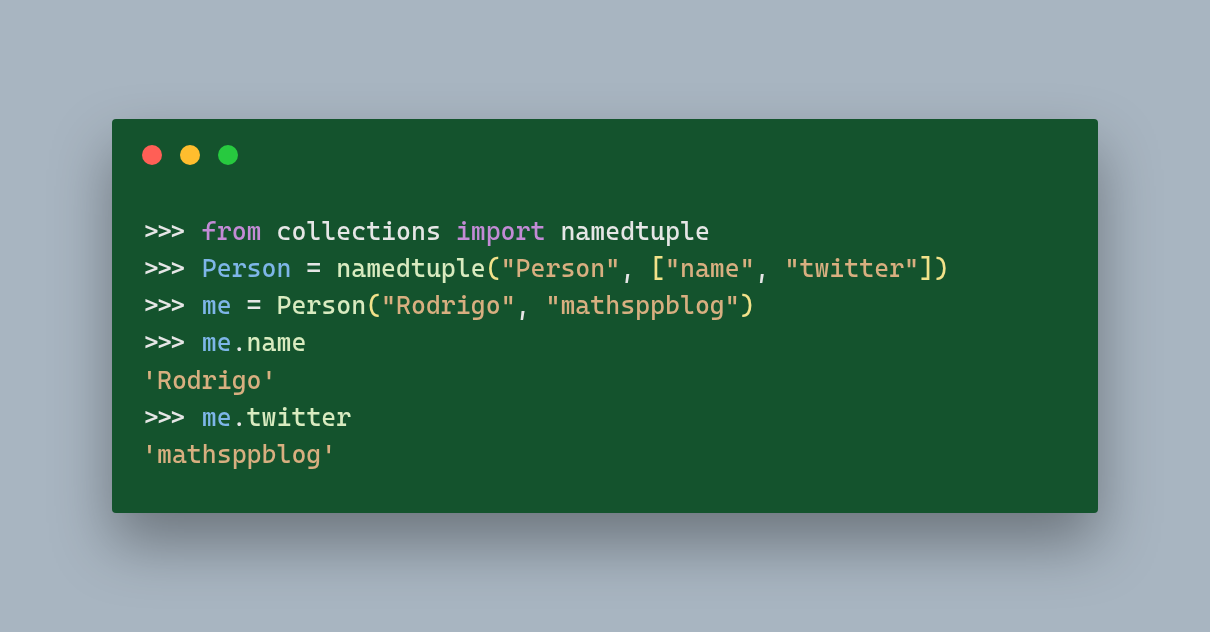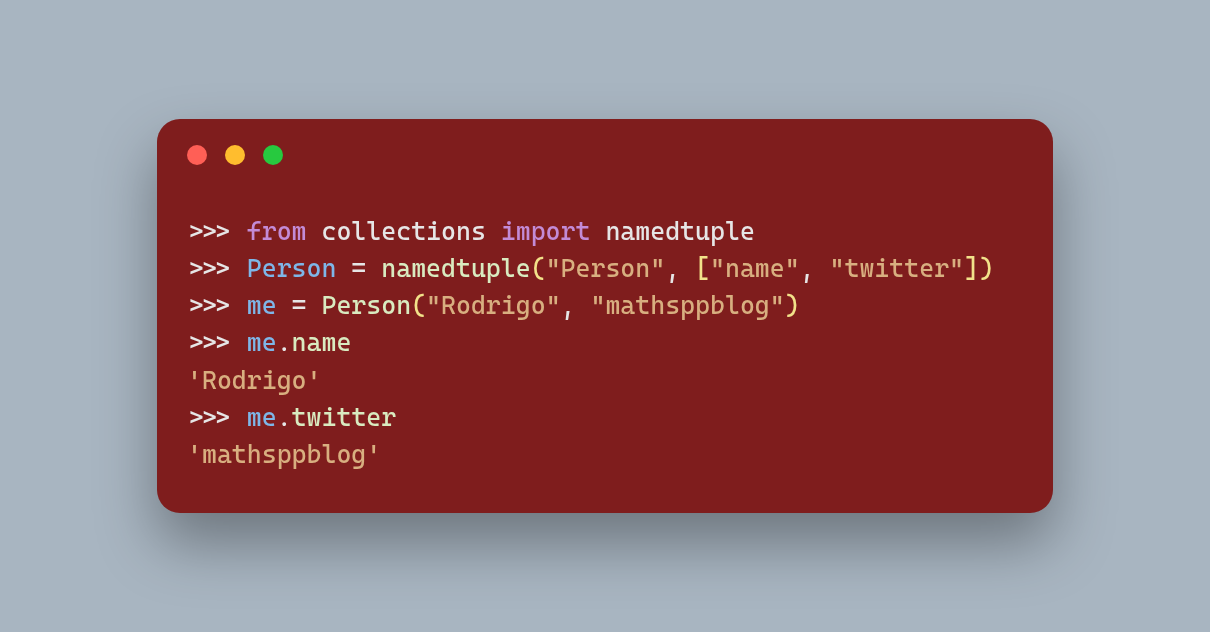--- a/index.html
+++ b/index.html
@@ -6,23 +6,23 @@
     body {
       width: 1210px;
       height: 632px;
       background: #a8b5c1;
       display: flex;
       align-items: center;
       justify-content: center;
       font-family: ui-monospace, 'SF Mono', Monaco, 'Cascadia Code', 'Roboto Mono', Consolas, 'Courier New', monospace;
     }
     .window {
-      width: 896px;
-      background: #7f1d1d;
-      border-radius: 23px;
+      width: 986px;
+      background: #14532d;
+      border-radius: 4px;
       box-shadow: 0 30px 60px rgba(0,0,0,0.35);
       padding: 26px 30px 40px 30px;
     }
     .traffic-lights {
       display: flex;
       gap: 18px;
       margin-bottom: 48px;
       margin-left: 0;
     }
     .light {

